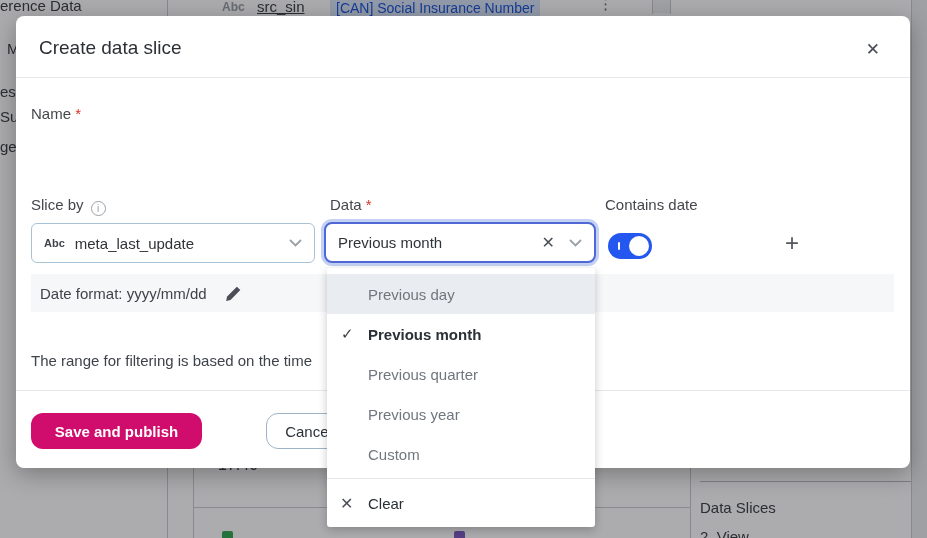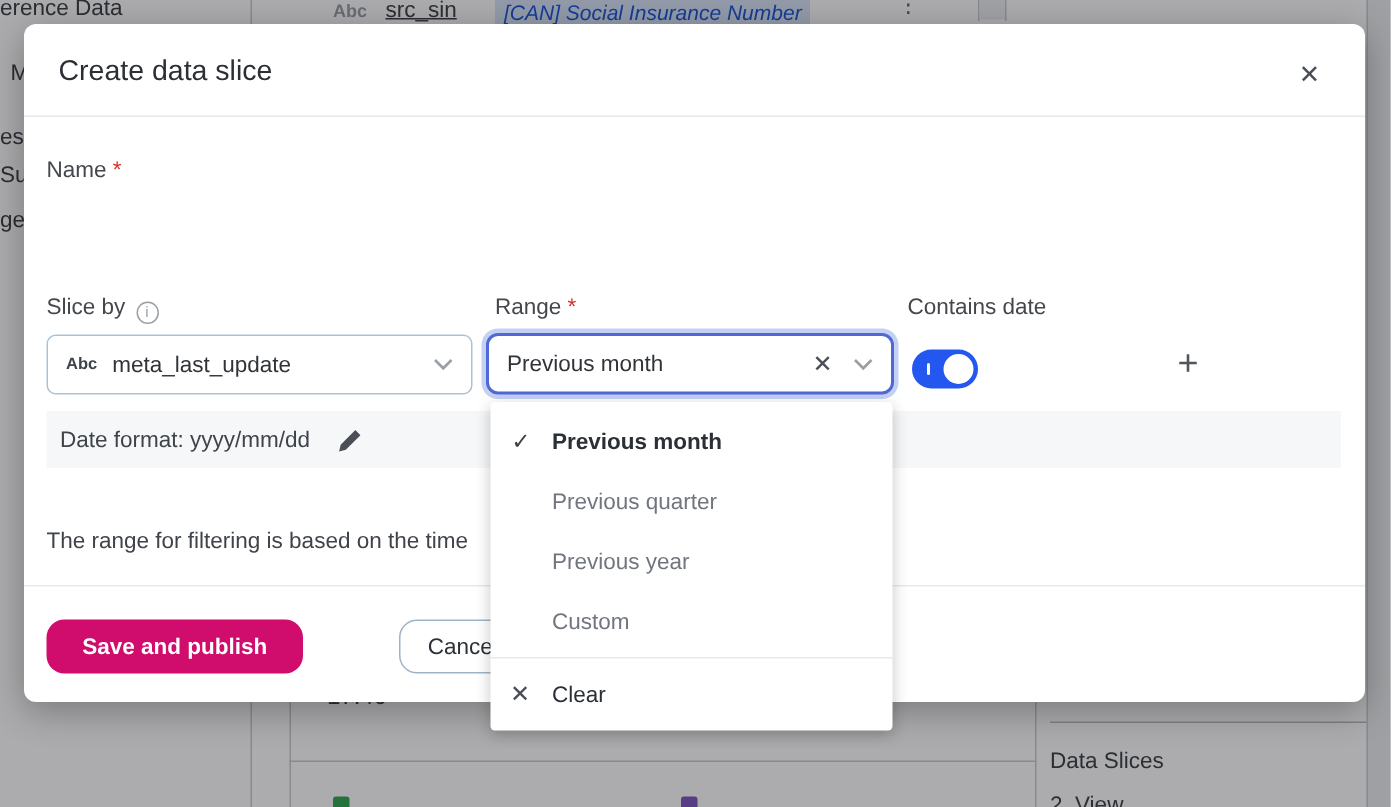--- a/index.html
+++ b/index.html
@@ -63,21 +63,21 @@
 
     <div class="abs bg-text" style="left:0;top:-3px;">erence Data</div>
     <div class="abs bg-text" style="left:7px;top:40px;">M</div>
     <div class="abs bg-text" style="left:0;top:83px;">es</div>
     <div class="abs bg-text" style="left:0;top:108px;">Su</div>
     <div class="abs bg-text" style="left:0;top:138px;">ge</div>
 
     <div class="abs vline" style="left:167px;top:0;height:17px;"></div>
     <div class="abs" style="left:222px;top:0;color:#9aa0a6;font-size:12px;font-weight:700;">Abc</div>
     <div class="abs bg-text" style="left:257px;top:-2px;text-decoration:underline;">src_sin</div>
-    <div class="abs badge" style="left:330px;top:0;height:26px;font-style:italic;">[CAN] Social Insurance Number</div>
+    <div class="abs badge" style="left:330px;top:0;height:26px;">[CAN] Social Insurance Number</div>
     <div class="abs kebab" style="left:598px;top:1px;">⋮</div>
     <div class="abs vline" style="left:652px;top:0;height:14px;"></div>
     <div class="abs" style="left:653px;top:0;width:17px;height:13px;background:#eef0f2;"></div>
     <div class="abs vline" style="left:670px;top:0;height:14px;"></div>
 
     <div class="abs" style="left:911px;top:0;width:16px;height:538px;background:#ebedef;"></div>
     <div class="abs vline" style="left:911px;top:0;height:538px;"></div>
 
     <div class="abs bg-text" style="left:218px;top:456px;font-size:16px;">17.40</div>
     <div class="abs vline" style="left:167px;top:468px;height:70px;"></div>
@@ -109,21 +109,21 @@
     </div>
     <div class="abs select" style="left:15px;top:207px;width:284px;height:40px;">
       <span class="type-prefix">Abc</span>
       <span>meta_last_update</span>
       <svg class="chev" width="13" height="8" viewBox="0 0 13 8">
         <polyline points="1,1 6.5,6.5 12,1" fill="none" stroke="#9aa0a6" stroke-width="1.8"></polyline>
       </svg>
     </div>
 
     <div class="abs field-label" style="left:314px;top:180px;">
-      <span>Range</span>
+      <span>Data</span>
       <span class="req">*</span>
     </div>
     <div class="abs select focused" style="left:308px;top:206px;width:272px;height:41px;">
       <span>Previous month</span>
       <span class="chev" style="font-size:16px;color:#4a4e57;margin-right:14px;">✕</span>
       <svg width="13" height="8" viewBox="0 0 13 8">
         <polyline points="1,1 6.5,6.5 12,1" fill="none" stroke="#9aa0a6" stroke-width="1.8"></polyline>
       </svg>
     </div>
 
@@ -143,20 +143,23 @@
     </div>
 
     <div class="abs helper" style="left:15px;top:336px;">The range for filtering is based on the time</div>
 
     <div class="divider" style="top:374px;"></div>
     <div class="abs btn btn-primary" style="left:15px;top:397px;width:171px;height:36px;">Save and publish</div>
     <div class="abs btn btn-secondary" style="left:206px;top:397px;width:85px;height:36px;">Cancel</div>
   </div>
 
   <div id="menu">
+    <div class="menu-item hover">
+      <span>Previous day</span>
+    </div>
     <div class="menu-item selected">
       <span class="check">✓</span>
       <span>Previous month</span>
     </div>
     <div class="menu-item">
       <span>Previous quarter</span>
     </div>
     <div class="menu-item">
       <span>Previous year</span>
     </div>

